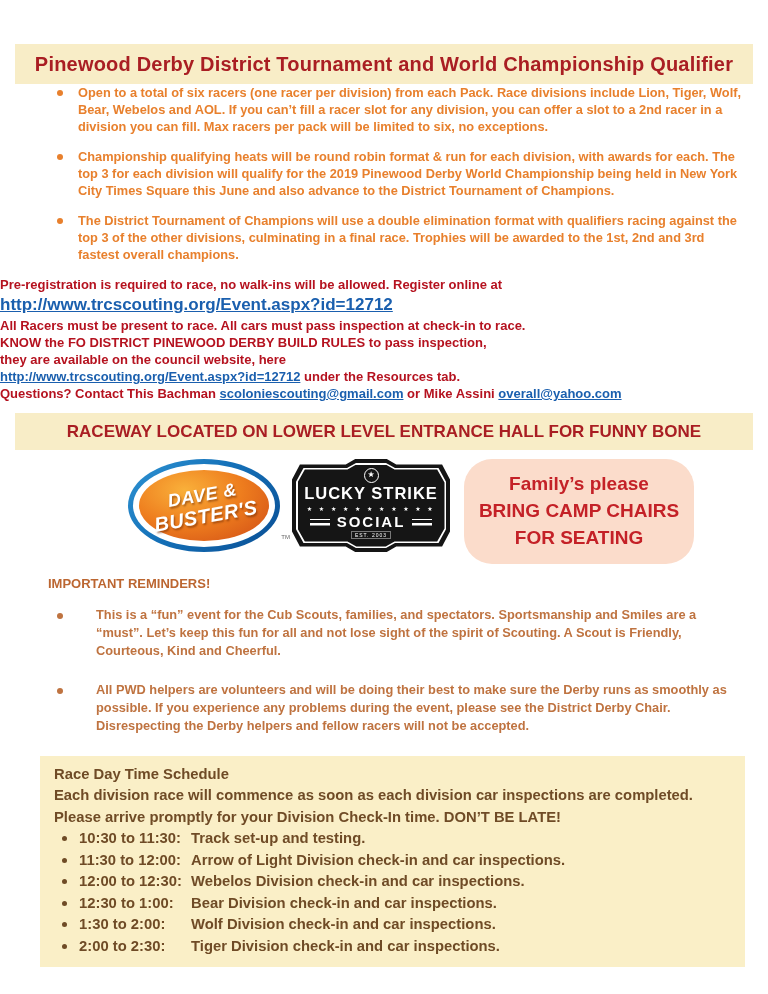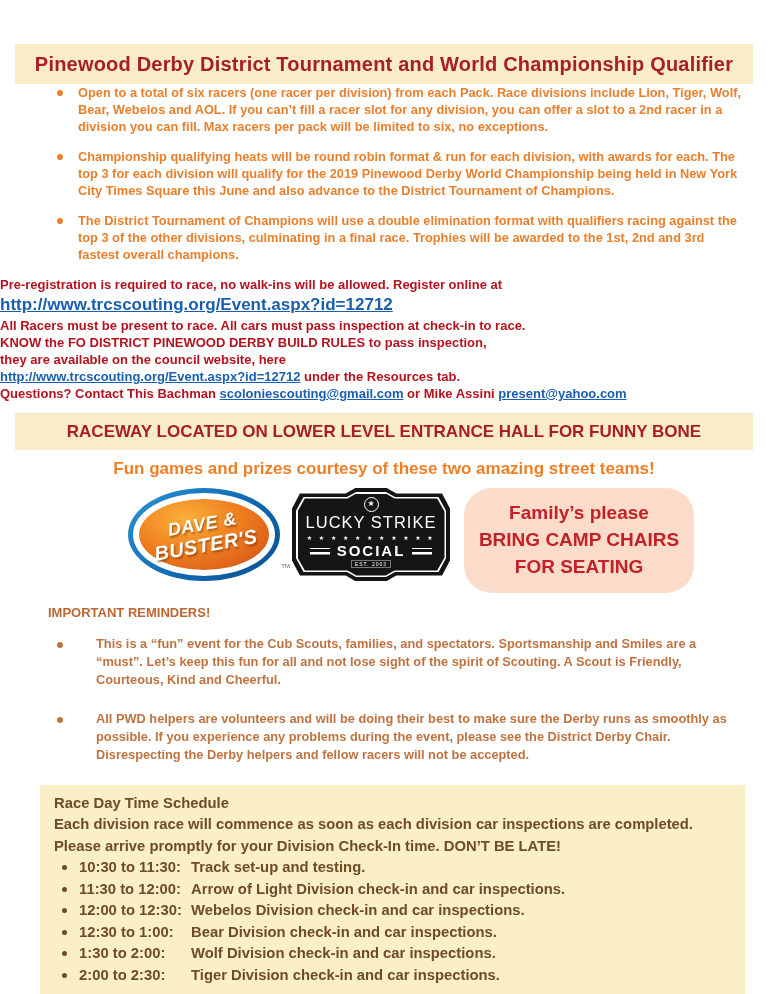--- a/index.html
+++ b/index.html
@@ -78,21 +78,21 @@
     --plq:polygon(0 22%,5% 6%,34% 6%,40% 0,60% 0,66% 6%,95% 6%,100% 22%,100% 78%,95% 94%,66% 94%,60% 100%,40% 100%,34% 94%,5% 94%,0 78%);
   }
   .ls-outer { position:absolute; inset:0; background:#151515; clip-path:var(--plq); }
   .ls-border { position:absolute; inset:4px; background:#ffffff; clip-path:var(--plq); }
   .ls-inner { position:absolute; inset:5.5px; background:#151515; clip-path:var(--plq);
     display:flex; flex-direction:column; align-items:center; }
   .ls-star-circle {
     width:15px; height:15px; border:1.5px solid #fff; border-radius:50%;
     color:#fff; font-size:8px; line-height:12px; text-align:center; margin:3px 0 1px 0;
   }
-  .ls-title { color:#fff; font-size:16.5px; font-weight:normal; letter-spacing:1px; white-space:nowrap; }
+  .ls-title { color:#fff; font-size:16.5px; font-weight:bold; letter-spacing:1px; white-space:nowrap; }
   .ls-stars { color:#fff; font-size:6px; letter-spacing:2.5px; margin-top:2px; white-space:nowrap; }
   .ls-social-row { display:flex; align-items:center; gap:7px; margin-top:1px; }
   .ls-rule { width:20px; border-top:1px solid #fff; box-shadow:0 2.5px 0 #fff; height:4px; }
   .ls-social { color:#fff; font-size:15px; font-weight:bold; letter-spacing:2px; }
   .ls-est { color:#fff; font-size:5px; letter-spacing:1px; margin-top:1px; border:0.5px solid #777; padding:0 3px; }
 
   
   .camp-box {
     margin-left:14px; width:230px; background:#fbdccb; padding:12px 4px;
     text-align:center; color:#c42127; font-weight:bold; font-size:19px; line-height:1.42;border-radius:28px;
@@ -144,29 +144,28 @@
   <div class="reg-block">
     <div class="red-line">Pre-registration is required to race, no walk-ins will be allowed. Register online at</div>
     <a class="big-link" href="#">http://www.trcscouting.org/Event.aspx?id=12712</a>
     <div class="red-line">All Racers must be present  to race. All cars must pass inspection at check-in to race.</div>
     <div class="red-line">KNOW the FO DISTRICT PINEWOOD DERBY BUILD RULES to pass inspection,</div>
     <div class="red-line">they are available on the council website, here</div>
     <div class="red-line">
       <a class="inline-link" href="#">http://www.trcscouting.org/Event.aspx?id=12712</a><span> under the Resources tab.</span>
     </div>
     <div class="red-line">
-      <span>Questions? Contact This Bachman </span><a class="inline-link" href="#">scoloniescouting@gmail.com</a><span> or Mike Assini </span><a class="inline-link" href="#">present@yahoo.com</a>
+      <span>Questions? Contact This Bachman </span><a class="inline-link" href="#">scoloniescouting@gmail.com</a><span> or Mike Assini </span><a class="inline-link" href="#">overall@yahoo.com</a>
     </div>
   </div>
 
   <div class="raceway-banner">
     <div>RACEWAY LOCATED ON LOWER LEVEL ENTRANCE HALL FOR FUNNY BONE</div>
   </div>
 
-  <div class="fun-games">Fun games and prizes courtesy of these two amazing street teams!</div>
 
   <div class="logo-row">
 
     <div class="db-logo">
       <div class="db-outer"></div>
       <div class="db-white"></div>
       <div class="db-inner"></div>
       <div class="db-text">
         <span class="db-line1">DAVE &amp;</span>
         <span class="db-line2">BUSTER'S</span>

